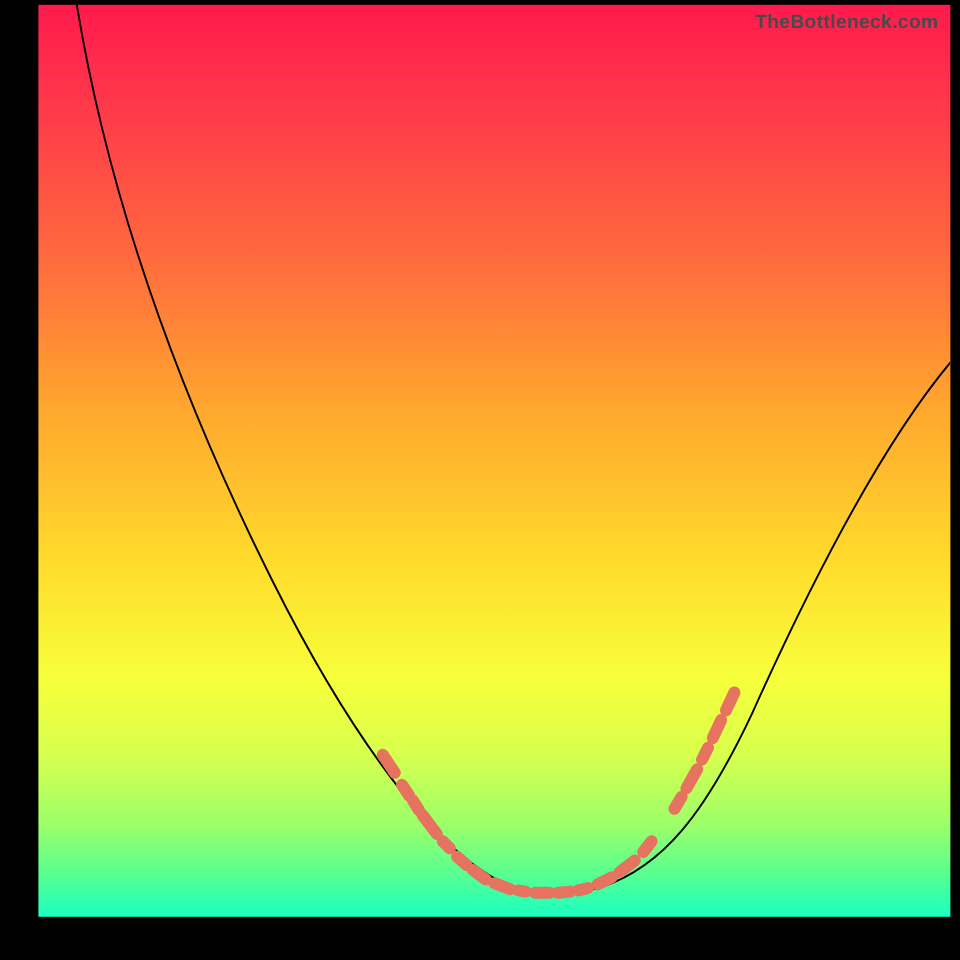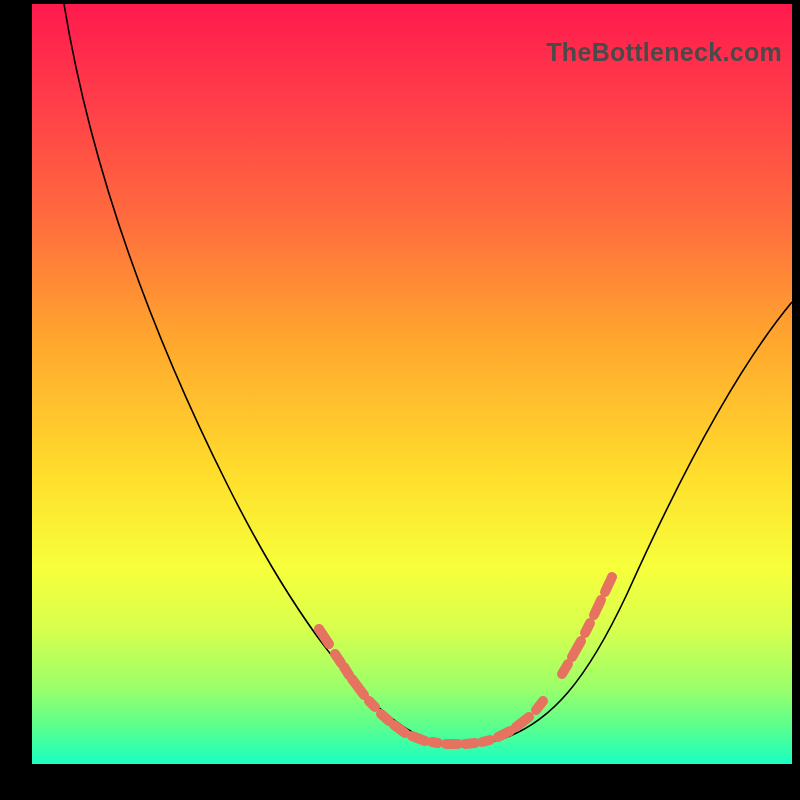--- a/index.html
+++ b/index.html
@@ -28,26 +28,25 @@
       #9bff6a 90%,
       #5cff8e 95%,
       #1affc2 100%
     );
   }
   .watermark {
     position: absolute;
     top: 6px;
     right: 10px;
     font-family: Arial, Helvetica, sans-serif;
-    font-size: 25px;
+    font-size: 16px;
     font-weight: 600;
     color: #4a4a4a;
     letter-spacing: 0.3px;
     user-select: none;
-    margin-top: 28px;
   }
   svg.plot {
     position: absolute;
     inset: 0;
   }
   .curve {
     fill: none;
     stroke: #000000;
     stroke-width: 1.6;
   }

